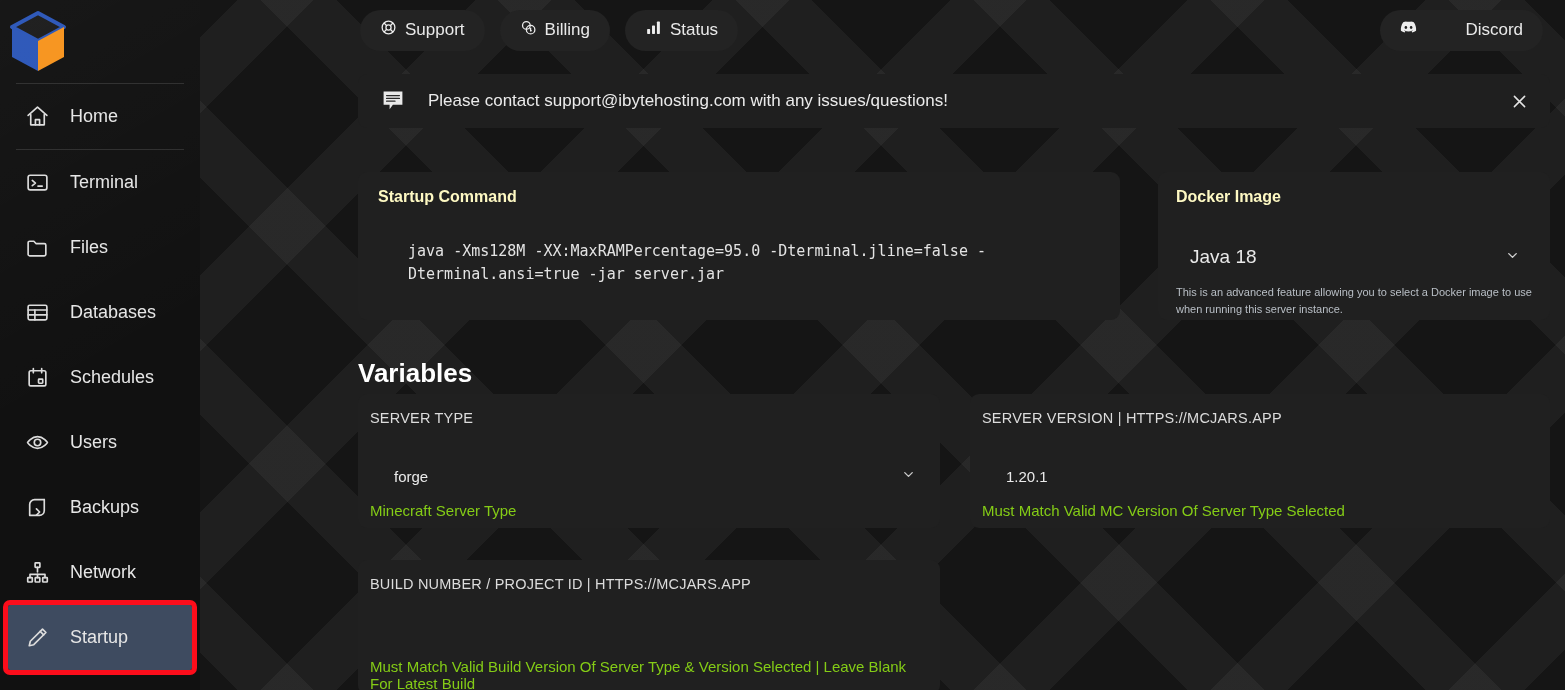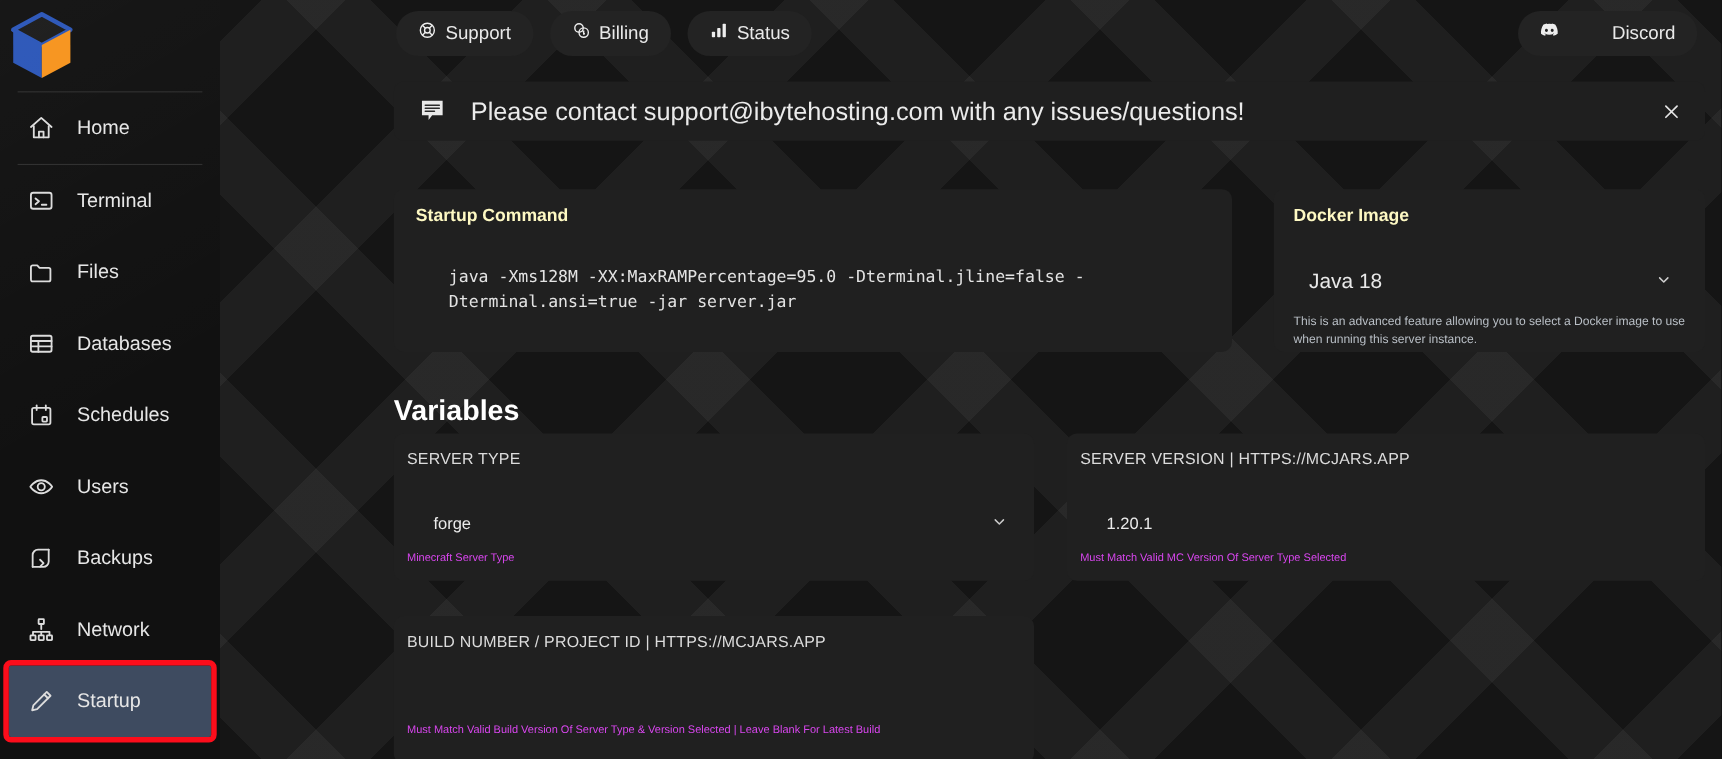--- a/index.html
+++ b/index.html
@@ -86,21 +86,21 @@
   .pill.discord{ margin-right:0;gap:48px; }
 
   
   .banner{
     position:absolute; left:358px; top:74px; width:1192px; height:54px;
     background:#1f1f1f; border-radius:9px;
     display:flex; align-items:center; z-index:3;
     padding:0 18px 0 22px;
   }
   .banner .bico{ width:26px; height:26px; margin-right:22px; flex:0 0 26px; }
-  .banner .btext{ font-size:23px; color:#ebebeb; }
+  .banner .btext{ font-size:17px; color:#ebebeb; }
   .banner .bclose{ margin-left:auto; width:26px; height:26px; display:flex; align-items:center; justify-content:center; cursor:pointer; }
   .banner .bclose svg{ width:17px; height:17px; stroke:#e4e4e4; stroke-width:1.8; }
 
   
   .card{ background:#202020; border-radius:9px; position:absolute; z-index:2; }
   .card-title{ font-size:16px; font-weight:bold; color:#fef9c3; }
 
   #startup-card{ left:358px; top:172px; width:762px; height:148px; padding:16px 20px; }
   #startup-card .cmd{
     margin-top:34px;
@@ -128,21 +128,21 @@
 
   .var-card{ padding:16px 12px 14px 12px; }
   .var-label{ font-size:14.5px; color:#dcdcdc; letter-spacing:0.2px; }
   .var-value-row{
     margin-top:34px; height:32px;
     display:flex; align-items:center; justify-content:space-between;
     padding:0 12px 0 24px;
     font-size:15px; color:#eaeaea;
   }
   .var-value-row svg{ width:15px; height:15px; stroke:#c9c9c9; fill:none; stroke-width:1.8; stroke-linecap:round; stroke-linejoin:round; }
-  .var-hint{ margin-top:10px; font-size:10px; color:#d946ef; }
+  .var-hint{ margin-top:10px; font-size:15px; color:#84cc16; }
 
   #var-server-type{ left:358px; top:394px; width:582px; height:134px; }
   #var-server-version{ left:970px; top:394px; width:580px; height:134px; }
   #var-build-number{ left:358px; top:560px; width:582px; height:134px; }
   #var-build-number .var-value-row{ margin-top:34px; }
   #var-build-number .var-hint{ margin-top:0; }
 </style>
 </head>
 <body>
 

